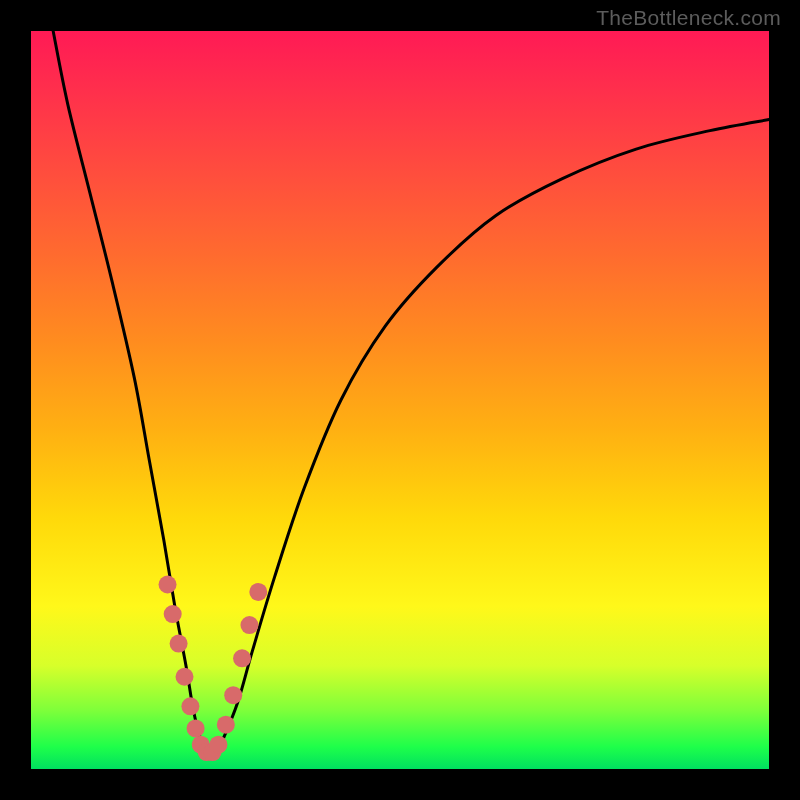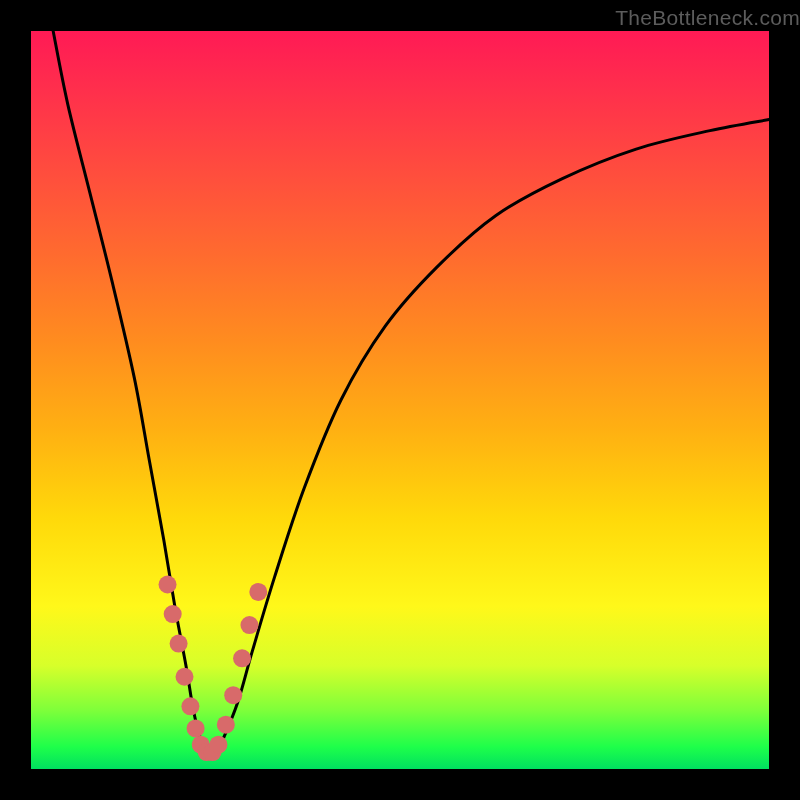--- a/index.html
+++ b/index.html
@@ -36,21 +36,21 @@
       #fff81a 78%,
       #d7ff2a 86%,
       #7fff3a 92%,
       #1eff4a 97%,
       #00e060 100%
     );
   }
   .watermark {
     position: absolute;
     top: 6px;
-    right: 0;
+    right: 19px;
     color: #5c5c5c;
     font-size: 21px;
     font-weight: 500;
     letter-spacing: 0.3px;
     user-select: none;
   }
   svg.curve {
     position: absolute;
     left: 0;
     top: 0;

